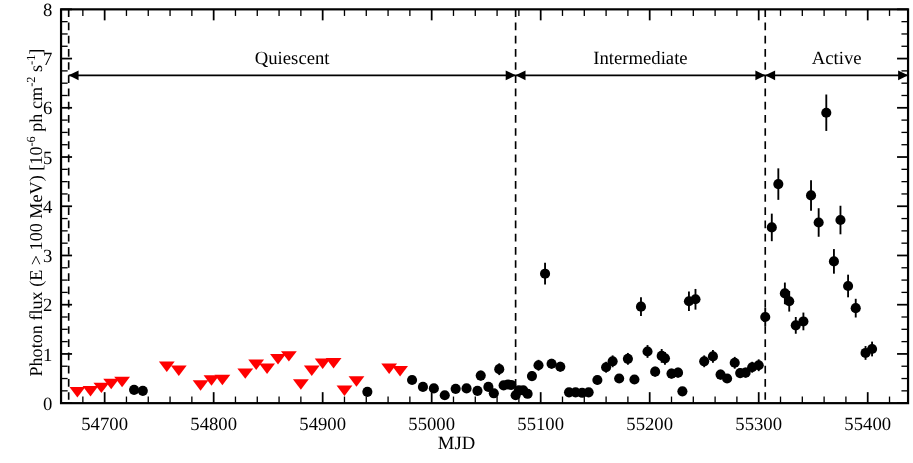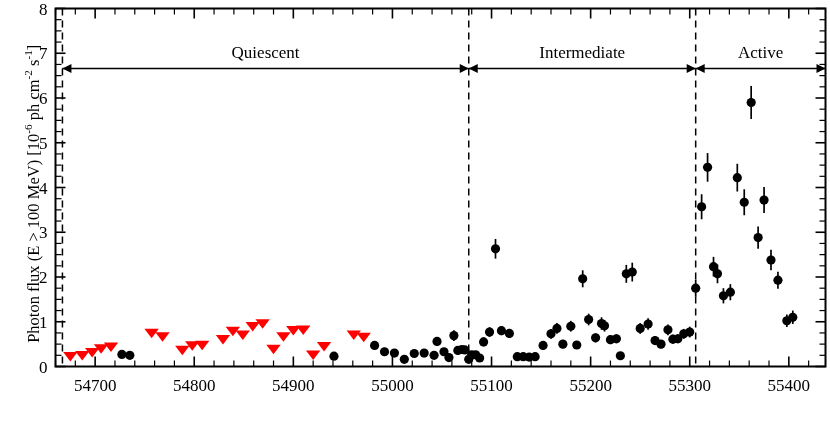--- a/index.html
+++ b/index.html
@@ -392,14 +392,15 @@
       <line x1="777.9324324324324" y1="288.635" x2="777.9324324324324" y2="271.63" stroke="#000" stroke-width="1.7"></line>
       <circle cx="777.9324324324324" cy="280.1325" r="4.6" fill="#000000"></circle>
       <line x1="786.8513513513514" y1="327.12" x2="786.8513513513514" y2="314.59" stroke="#000" stroke-width="1.7"></line>
       <circle cx="786.8513513513514" cy="320.855" r="4.6" fill="#000000"></circle>
       <line x1="792.7972972972973" y1="323.9875" x2="792.7972972972973" y2="310.5625" stroke="#000" stroke-width="1.7"></line>
       <circle cx="792.7972972972973" cy="317.275" r="4.6" fill="#000000"></circle>
     </svg>
 
   <div class="axis-label" id="ylabel"><span>Photon flux (E &gt; 100 MeV) [10</span><sup>-6</sup><span> ph cm</span><sup>-2</sup><span> s</span><sup>-1</sup><span>]</span></div>
 
+  <div class="axis-label" id="xlabel">MJD</div>
 
 </div>
 
 </body></html>

